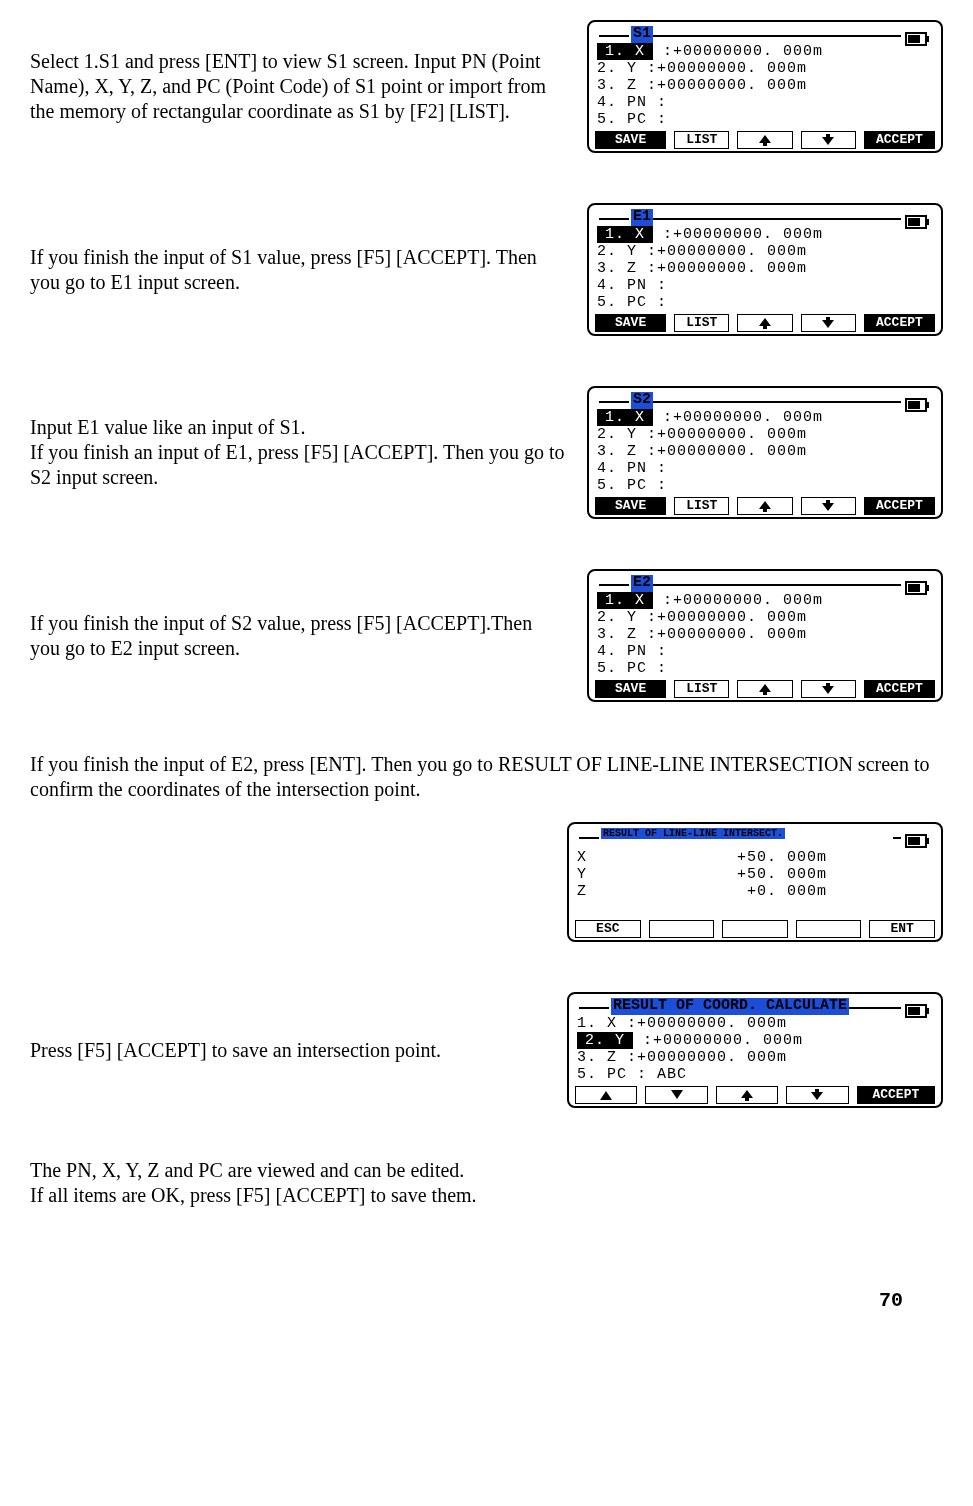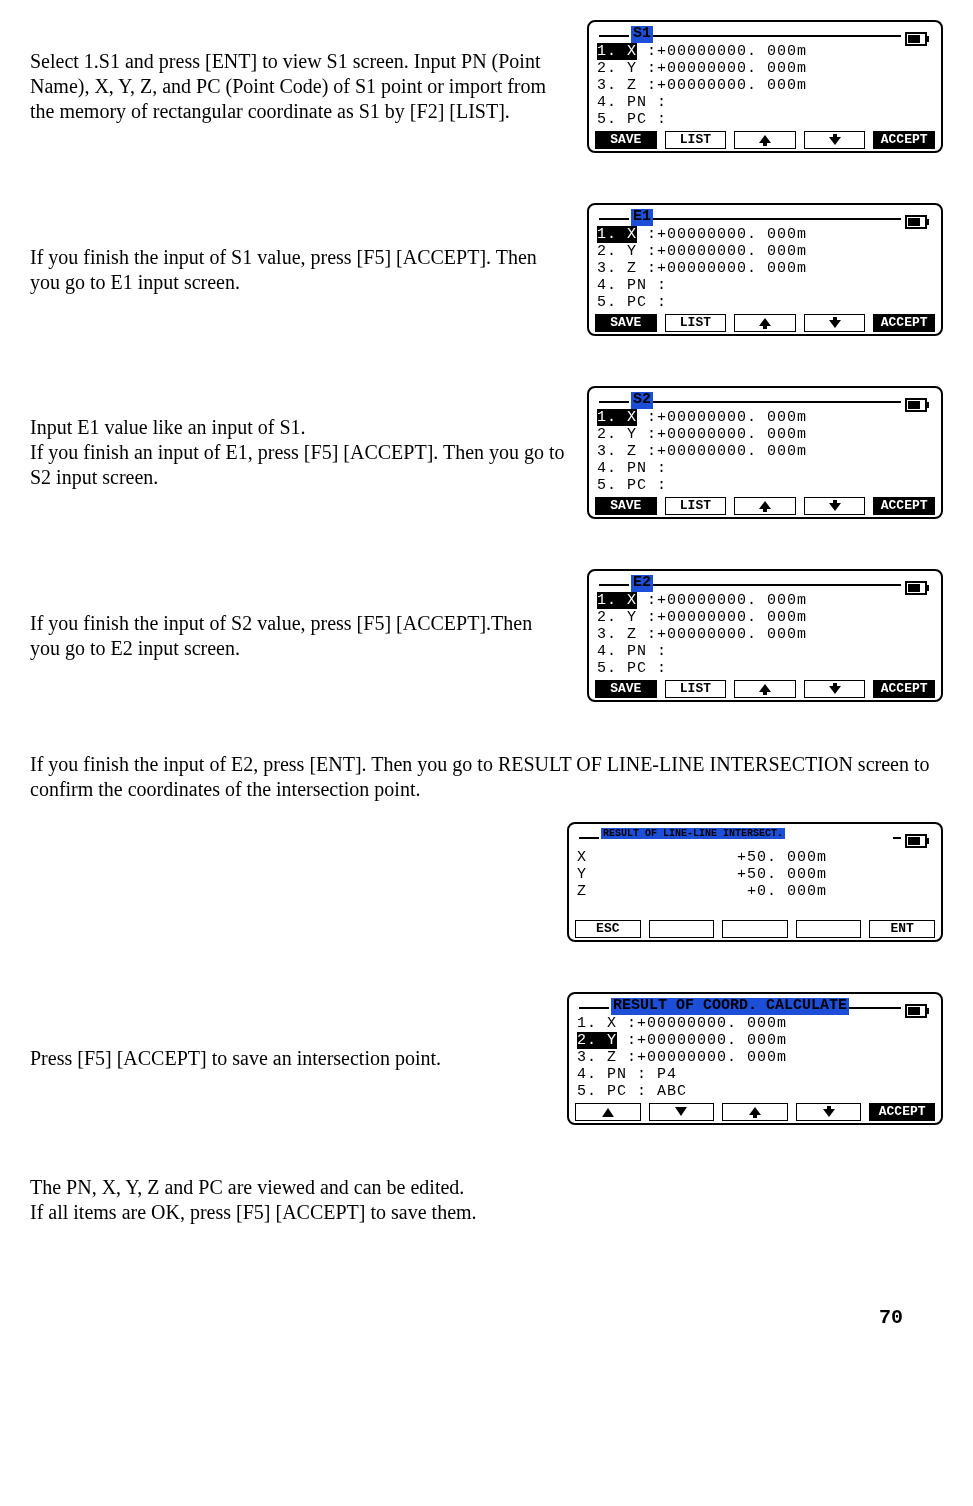--- a/index.html
+++ b/index.html
@@ -85,21 +85,21 @@
     padding-left: 2px;
     letter-spacing: 1px;
   }
   .lcd .r {
     white-space: pre;
     height: 17px;
   }
   .lcd .inv {
     background: #000;
     color: #fff;
-    padding: 0 0;
+    padding: 0 8px;
   }
   .lcd .softkeys {
     display: flex;
     gap: 8px;
     margin-top: 2px;
   }
   .lcd .sk {
     border: 1.5px solid #000;
     flex: 1;
     height: 16px;
@@ -287,21 +287,20 @@
           <div class="line-left" style="left:4px;width:30px"></div>
           <div class="tlabel" style="left:36px">RESULT OF COORD. CALCULATE</div>
           <div class="line-right" style="left:274px;right:34px"></div>
           <div class="battery">
             <div class="fill"></div>
           </div>
         </div><div class="rows">
           <div class="r">1. X :+00000000. 000m</div>
           <div class="r"><span class="inv">2. Y</span> :+00000000. 000m</div>
           <div class="r">3. Z :+00000000. 000m</div>
-          <div class="r">4. PN : P4</div>
           <div class="r">5. PC : ABC</div>
         </div><div class="softkeys">
           <div class="sk">
             <svg width="14" height="12" viewBox="0 0 14 12">
               <polygon points="7,2 13,11 1,11" fill="black"></polygon>
             </svg>
           </div>
           <div class="sk">
             <svg width="14" height="12" viewBox="0 0 14 12">
               <polygon points="7,10 1,1 13,1" fill="black"></polygon>

